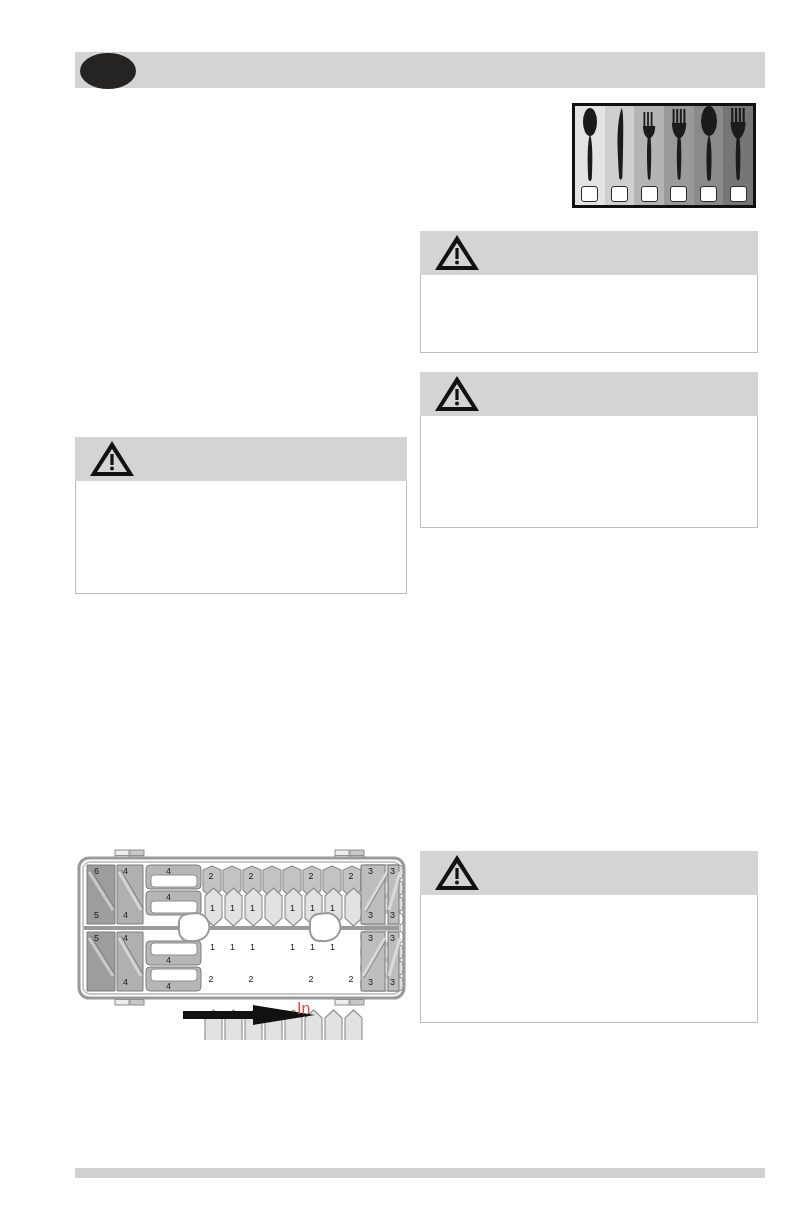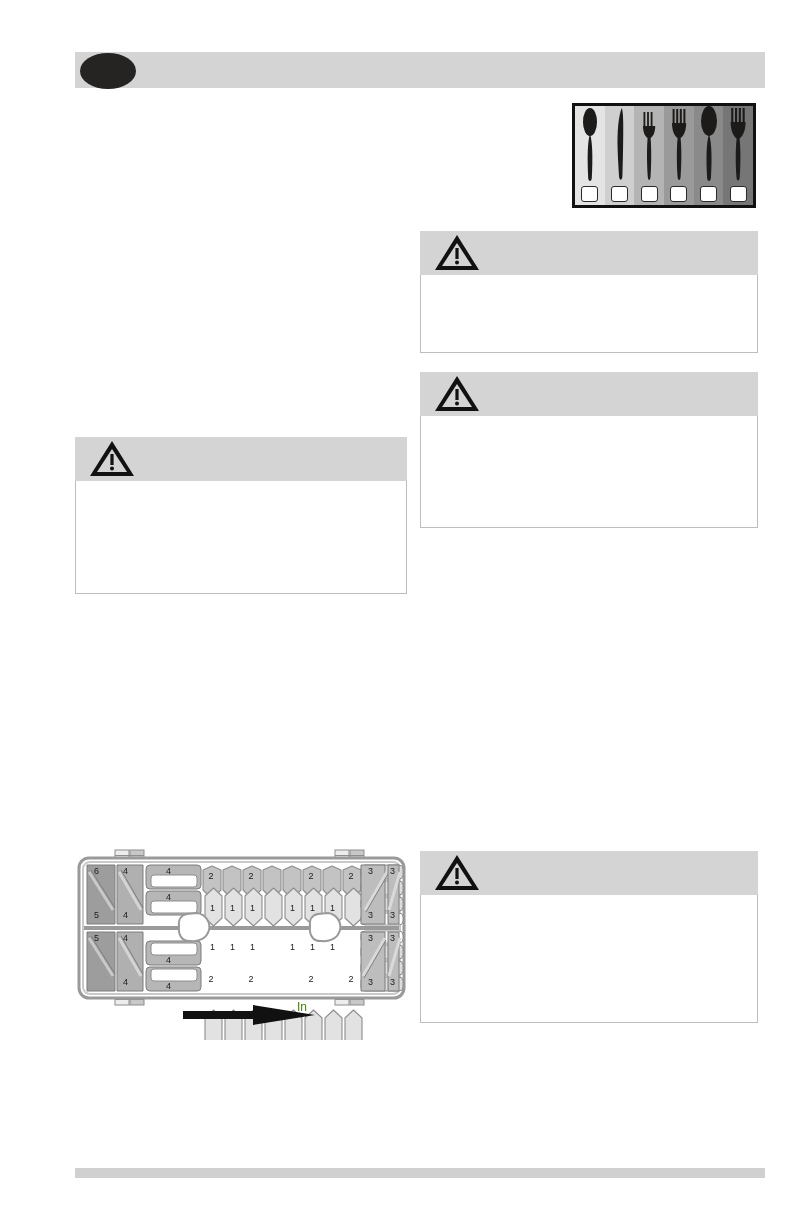--- a/index.html
+++ b/index.html
@@ -125,22 +125,22 @@
     left: 75px;
     top: 848px;
     width: 336px;
     height: 192px;
   }
   .tray-svg { display: block; }
   .tray-caption {
     position: absolute;
     left: 297px;
     top: 1000px;
-    font-size: 12px;
-    color: #4d7c0f;
+    font-size: 16px;
+    color: #ef4444;
     font-family: "Liberation Sans", sans-serif;
   }
 
   
   .footer-band {
     position: absolute;
     left: 75px;
     top: 1168px;
     width: 690px;
     height: 10px;

